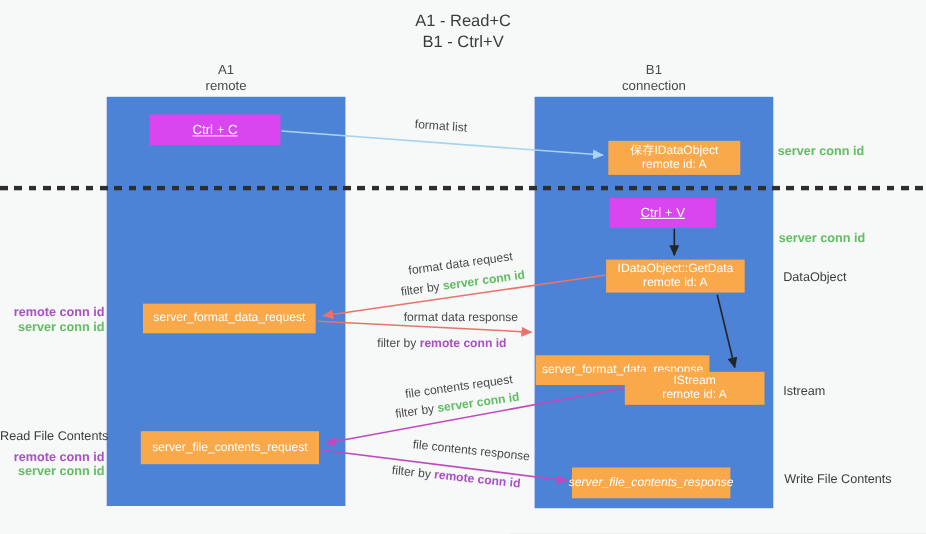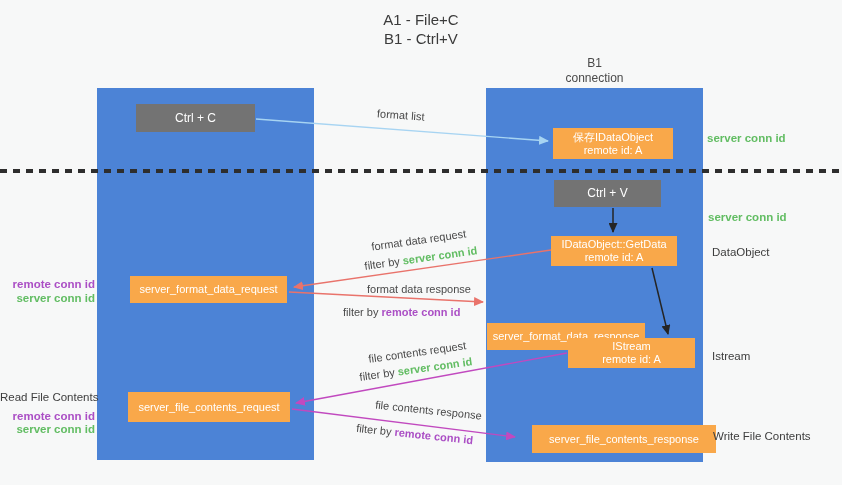--- a/index.html
+++ b/index.html
@@ -9,44 +9,48 @@
   }
   .title{position:absolute;left:0;top:10px;width:842px;text-align:center;
     font-size:15px;line-height:19px;color:#3b3b3b;}
   .colhead{position:absolute;text-align:center;font-size:12px;line-height:15px;color:#4a4a4a;}
   .col{position:absolute;background:#4c83d6;z-index:1;}
   .dotted{position:absolute;left:0;top:169px;width:842px;height:4px;z-index:3;
     background:repeating-linear-gradient(90deg,#2e2e2e 0 7px,transparent 7px 13px);}
   .arrows{position:absolute;left:0;top:0;z-index:4;}
   .box{position:absolute;z-index:5;display:flex;flex-direction:column;justify-content:center;
     align-items:center;color:#fff;font-size:11px;line-height:13px;text-align:center;white-space:nowrap;}
-  .green{background:#737373;}
+  .green{background:#d946ef;text-decoration:underline;}
   .orange{background:#f9a84a;align-items:center;}
   .kbd{font-size:12px;}
   .rlab{position:absolute;z-index:6;font-size:11.5px;color:#3d3d3d;white-space:nowrap;}
   .llab{position:absolute;left:0;width:95px;text-align:right;z-index:6;font-size:11.5px;
     color:#3d3d3d;white-space:nowrap;}
   .alab{position:absolute;z-index:6;font-size:11px;color:#4a4a4a;white-space:nowrap;}
   .g{color:#62bd63;}
   .p{color:#ab4fc5;}
   .b{font-weight:bold;}
   .r4{transform:rotate(4deg);}
   .rn8{transform:rotate(-8deg);}
   .r6{transform:rotate(6deg);}
 </style>
 </head>
 <body>
 
 <div class="canvas">
 
   <div class="title">
-    <div>A1 - File+C</div>
+    <div>A1 - Read+C</div>
     <div>B1 - Ctrl+V</div>
   </div>
 
+  <div class="colhead" style="left:97px;top:56px;width:217px;">
+    <div>A1</div>
+    <div>remote</div>
+  </div>
   <div class="colhead" style="left:486px;top:56px;width:217px;">
     <div>B1</div>
     <div>connection</div>
   </div>
 
   <div class="col" style="left:97px;top:88px;width:217px;height:372px;"></div>
   <div class="col" style="left:486px;top:88px;width:217px;height:374px;"></div>
 
   <div class="dotted"></div>
 
@@ -74,41 +78,41 @@
     <line x1="292" y1="409" x2="515" y2="437" stroke="#c149bf" stroke-width="1.4" marker-end="url(#mMag)"></line>
   </svg>
 
   <div class="box green kbd" style="left:136px;top:104px;width:119px;height:28px;">
     <span>Ctrl + C</span>
   </div>
   <div class="box orange" style="left:553px;top:128px;width:120px;height:31px;">
     <span>保存IDataObject</span>
     <span>remote id: A</span>
   </div>
-  <div class="box green kbd" style="left:554px;top:180px;width:107px;height:27px;">
+  <div class="box green kbd" style="left:554px;top:180px;width:97px;height:27px;">
     <span>Ctrl + V</span>
   </div>
   <div class="box orange" style="left:551px;top:236px;width:126px;height:30px;">
     <span>IDataObject::GetData</span>
     <span>remote id: A</span>
   </div>
   <div class="box orange" style="left:130px;top:276px;width:157px;height:27px;">
     <span>server_format_data_request</span>
   </div>
   <div class="box orange" style="left:487px;top:289px;width:158px;height:27px;margin-top:34px;">
     <span>server_format_data_response</span>
   </div>
   <div class="box orange" style="left:568px;top:338px;width:127px;height:30px;">
     <span>IStream</span>
     <span>remote id: A</span>
   </div>
   <div class="box orange" style="left:128px;top:392px;width:162px;height:30px;">
     <span>server_file_contents_request</span>
   </div>
-  <div class="box orange" style="left:532px;top:425px;width:184px;height:28px;">
+  <div class="box orange" style="left:520px;top:425px;width:144px;height:28px;font-style:italic;">
     <span>server_file_contents_response</span>
   </div>
 
   <div class="rlab g b" style="left:707px;top:132px;">server conn id</div>
   <div class="rlab g b" style="left:708px;top:211px;">server conn id</div>
   <div class="rlab" style="left:712px;top:246px;">DataObject</div>
   <div class="rlab" style="left:712px;top:350px;">Istream</div>
   <div class="rlab" style="left:713px;top:430px;">Write File Contents</div>
 
   <div class="llab p b" style="top:278px;">remote conn id</div>

